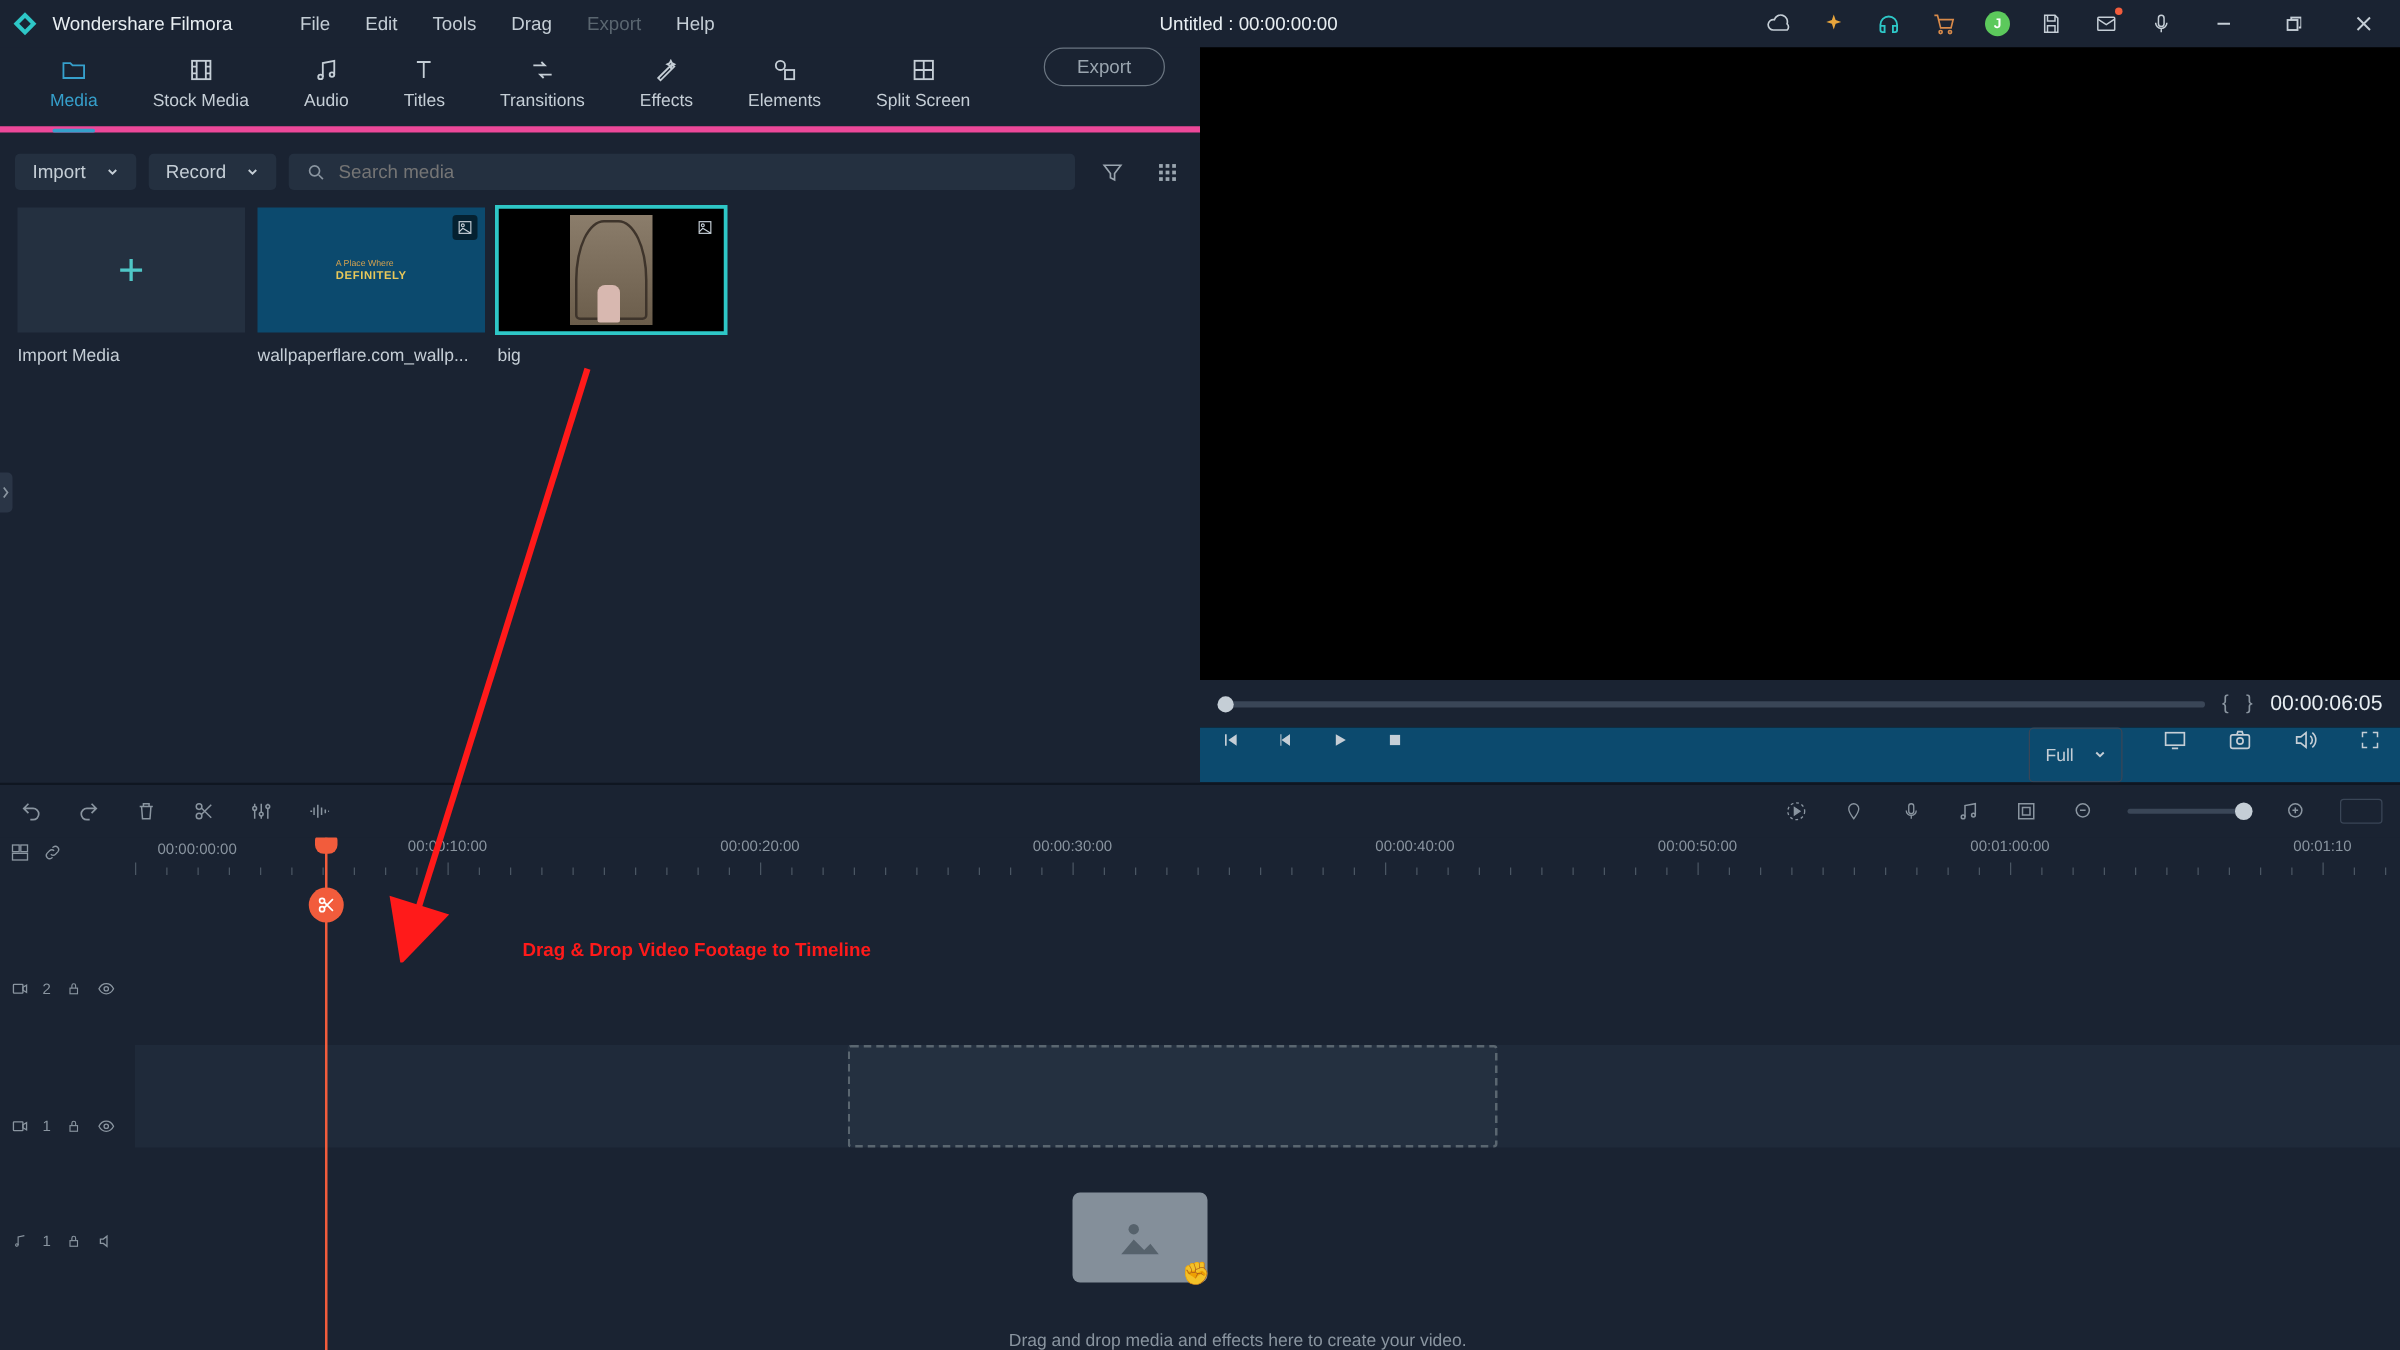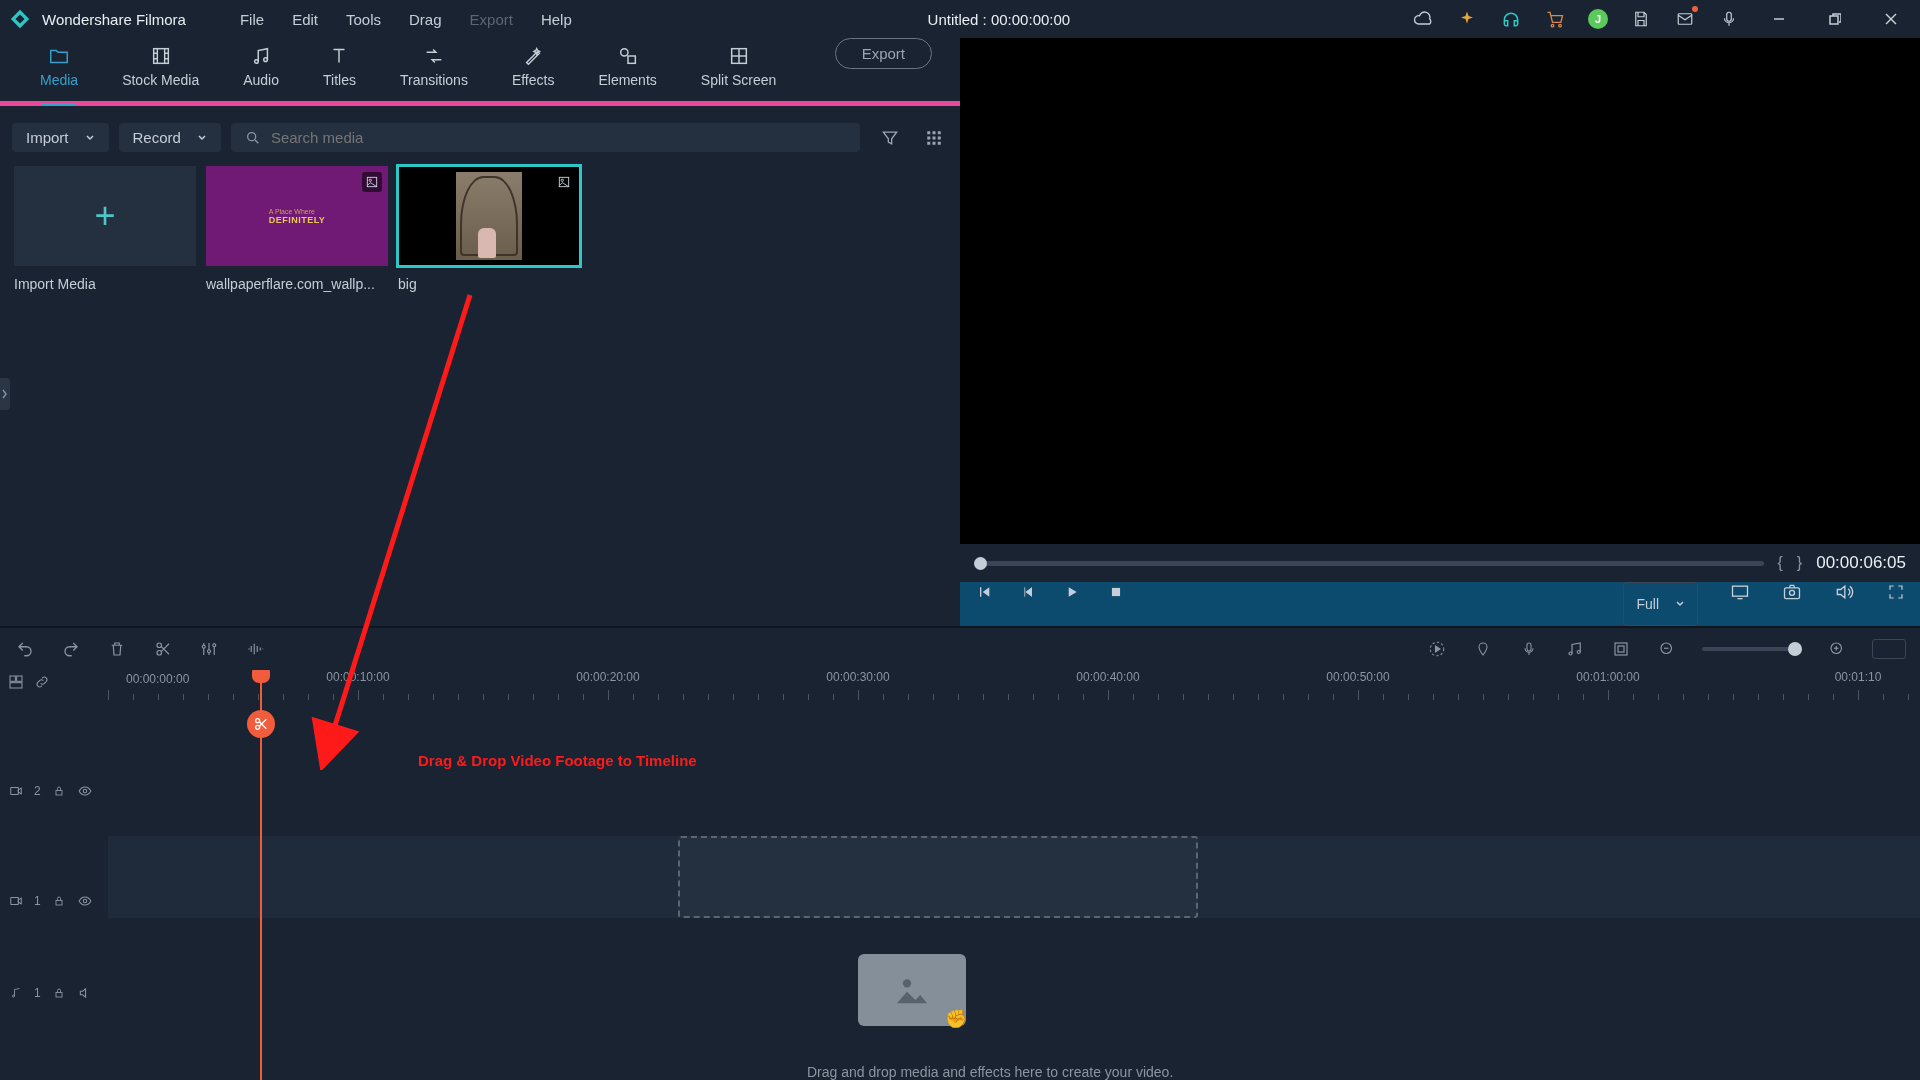--- a/index.html
+++ b/index.html
@@ -318,21 +318,21 @@
     </div>
 
     <div class="media-grid">
       <div class="media-item">
         <div class="media-thumb add">
             <span class="plus-big">+</span>
           </div>
         <div class="media-label">Import Media</div>
       </div>
       <div class="media-item">
-        <div class="media-thumb" style="background:#701a75">
+        <div class="media-thumb" style="background:#0c4a6e">
           <div style="text-align:left">
             <div class="def-top">A Place Where</div>
             <div class="definitely">DEFINITELY</div>
           </div>
           <div class="corner">
               <svg width="14" height="14" viewBox="0 0 24 24" fill="none" stroke="#c5ced6" stroke-width="1.6">
                 <rect x="4" y="4" width="16" height="16"></rect>
                 <circle cx="9" cy="9" r="2"></circle>
                 <path d="M4 18l5-5 11 7"></path>
               </svg>
@@ -603,21 +603,21 @@
         </div>
       </div>
     </div>
 
     <div class="tl-tracks">
       <div class="ruler">
         <span class="tc-start">00:00:00:00</span>
         <span class="mark" style="left:250px">00:00:10:00</span>
         <span class="mark" style="left:500px">00:00:20:00</span>
         <span class="mark" style="left:750px">00:00:30:00</span>
-        <span class="mark" style="left:1000px">00:00:40:00</span>
+        <span class="mark" style="left:1024px">00:00:40:00</span>
         <span class="mark" style="left:1250px">00:00:50:00</span>
         <span class="mark" style="left:1500px">00:01:00:00</span>
         <span class="mark" style="left:1750px">00:01:10</span>
         <div class="ticks" id="ticks">
             <div class="tick major" style="left: 0px;"></div>
             <div class="tick" style="left: 25px;"></div>
             <div class="tick" style="left: 50px;"></div>
             <div class="tick" style="left: 75px;"></div>
             <div class="tick" style="left: 100px;"></div>
             <div class="tick" style="left: 125px;"></div>

